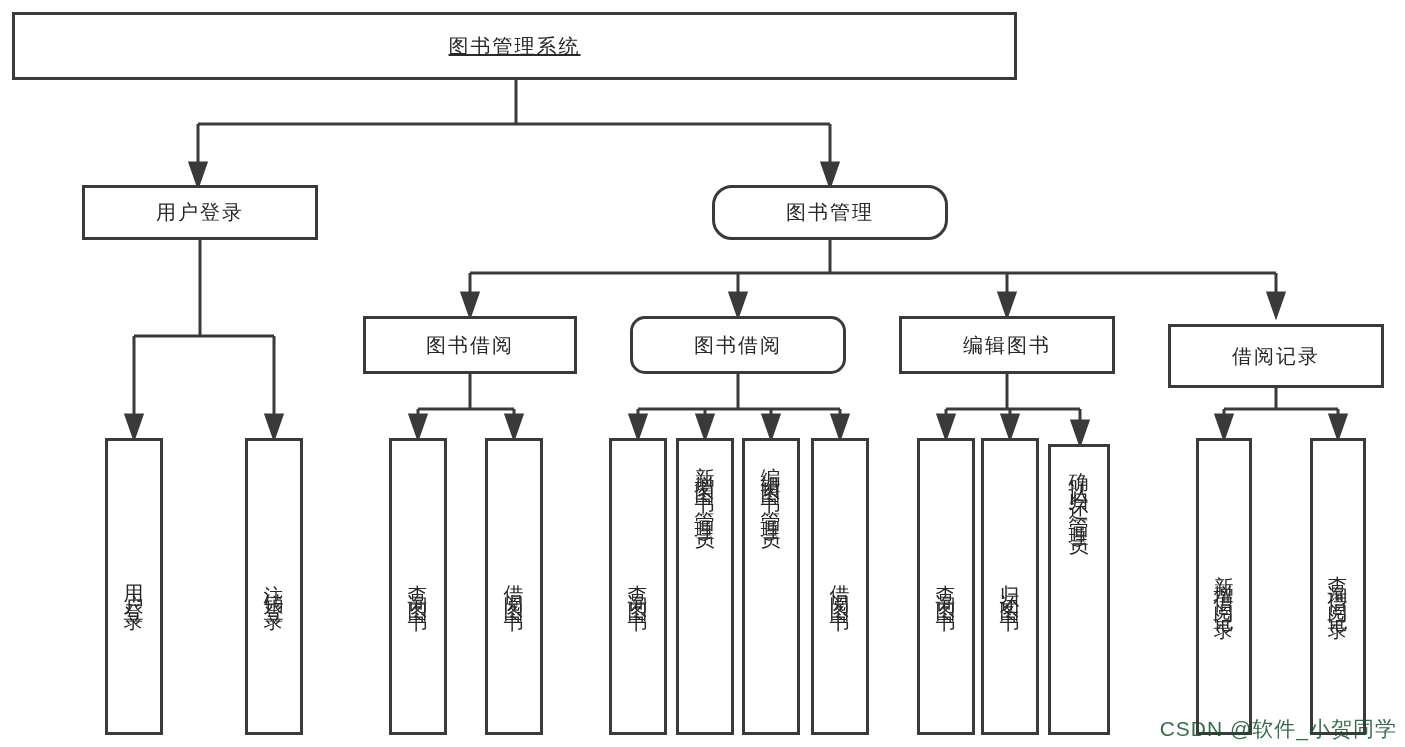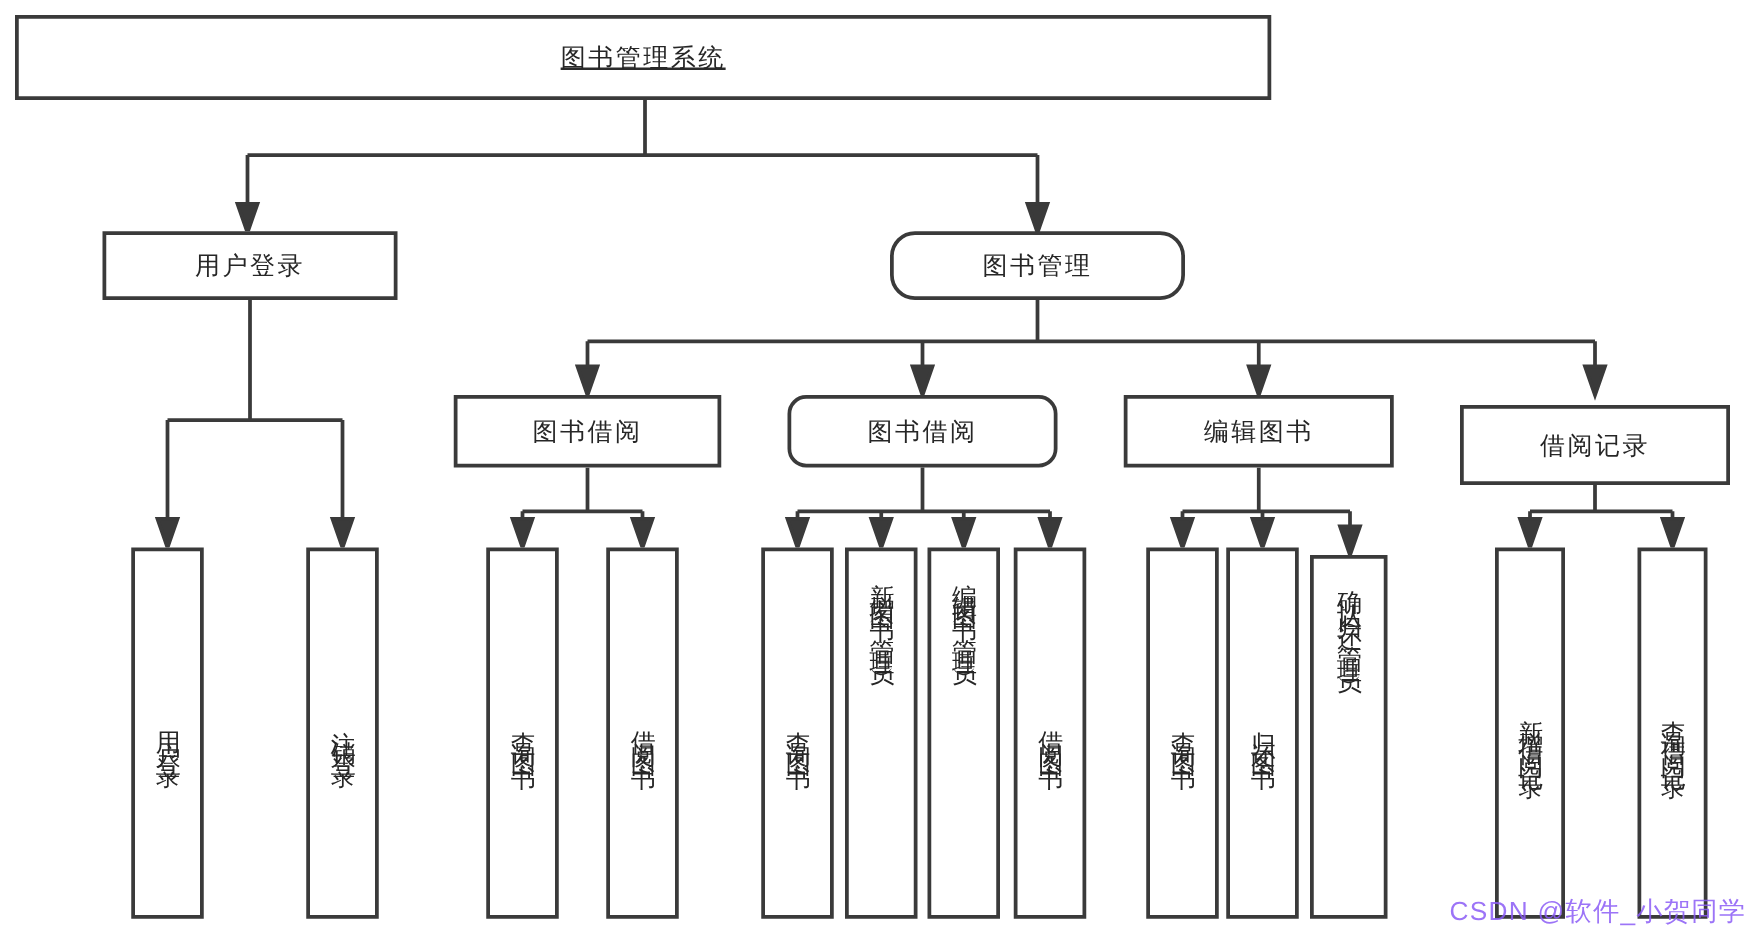--- a/index.html
+++ b/index.html
@@ -19,21 +19,21 @@
   .hlabel{font-size:20px;letter-spacing:2px;color:#262626;white-space:nowrap;}
   .vbox{display:flex;align-items:center;justify-content:center;}
   .vbox.top{align-items:flex-start;padding-top:10px;}
   .vlabel{
     writing-mode:vertical-rl;text-orientation:mixed;
     font-size:20px;letter-spacing:9px;color:#262626;line-height:1;
   }
   .watermark{
     position:absolute;z-index:5;right:8px;bottom:4px;
     font-size:21px;letter-spacing:1px;
-    color:#8b5cf6;opacity:.85;white-space:nowrap;
+    color:#14532d;opacity:.85;white-space:nowrap;
   }
 </style>
 </head>
 <body>
 
 <div class="stage">
 
   <svg class="wires" width="1405" height="747" viewBox="0 0 1405 747" stroke="#3a3a3a" stroke-width="3" fill="#3a3a3a">
 
     <line x1="516" y1="68" x2="516" y2="124" fill="none"></line>

